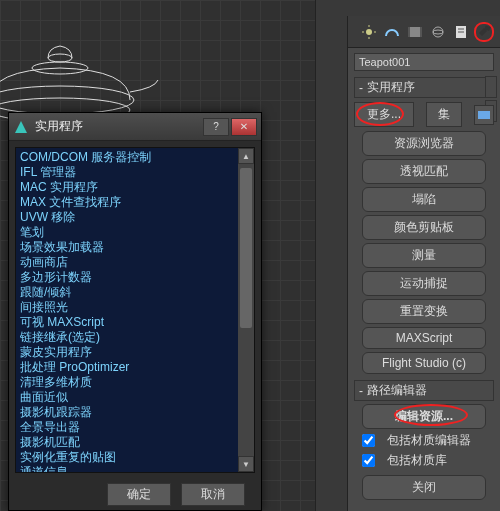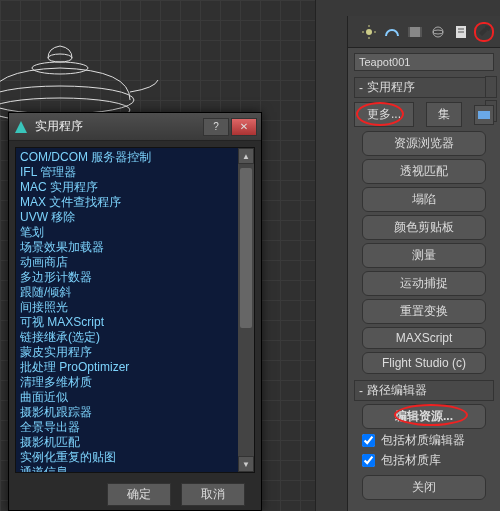--- a/index.html
+++ b/index.html
@@ -27,21 +27,21 @@
   .side-btn { width: 12px; height: 22px; background: #494949; border: 1px solid #333; }
 
   .section-head { margin: 2px 6px; background: #494949; border: 1px solid #333; color: #ddd; font-size: 12px; padding: 1px 4px; display: flex; align-items: center; gap: 4px; }
 
   .rowb { display: flex; gap: 12px; margin: 4px 6px; align-items: center; }
   .btn { flex: 1; background: #555; border: 1px solid #333; color: #ddd; font-size: 12px; padding: 3px 4px; text-align: center; cursor: pointer; }
   .wide { display: block; margin: 3px 14px; border-radius: 6px; }
   .tiny-icon { width: 20px; height: 20px; background: #555; border: 1px solid #333; display: flex; align-items: center; justify-content: center; }
   .tiny-icon span { width: 12px; height: 8px; background: #6aa8e6; display: block; }
 
-  .chk { display: flex; align-items: center; gap: 6px; margin: 3px 14px; color: #ddd; font-size: 12px; }
+  .chk { display: flex; align-items: center; gap: 12px; margin: 3px 14px; color: #ddd; font-size: 12px; }
   .chk input { width: 13px; height: 13px; }
 
   .ann-more { position: absolute; border: 2px solid #e22; border-radius: 50%; width: 48px; height: 24px; pointer-events: none; }
   .ann-edit { position: absolute; border: 2px solid #e22; border-radius: 50%; width: 74px; height: 22px; pointer-events: none; }
 
   
   .dialog { position: absolute; left: 8px; top: 112px; width: 254px; height: 399px; background: #2b2b2b; border: 1px solid #000; box-shadow: 0 0 10px rgba(0,0,0,0.6); }
   .titlebar { height: 28px; background: linear-gradient(#4e4e4e,#3a3a3a); display: flex; align-items: center; padding: 0 4px; gap: 6px; border-bottom: 1px solid #222; }
   .titlebar .logo { width: 16px; height: 16px; }
   .titlebar .title { flex: 1; color: #eee; font-size: 12px; }

